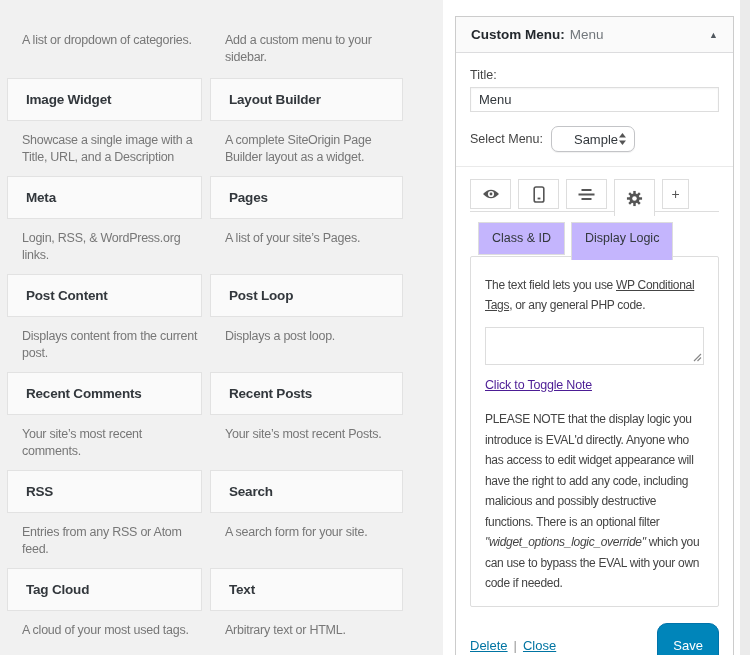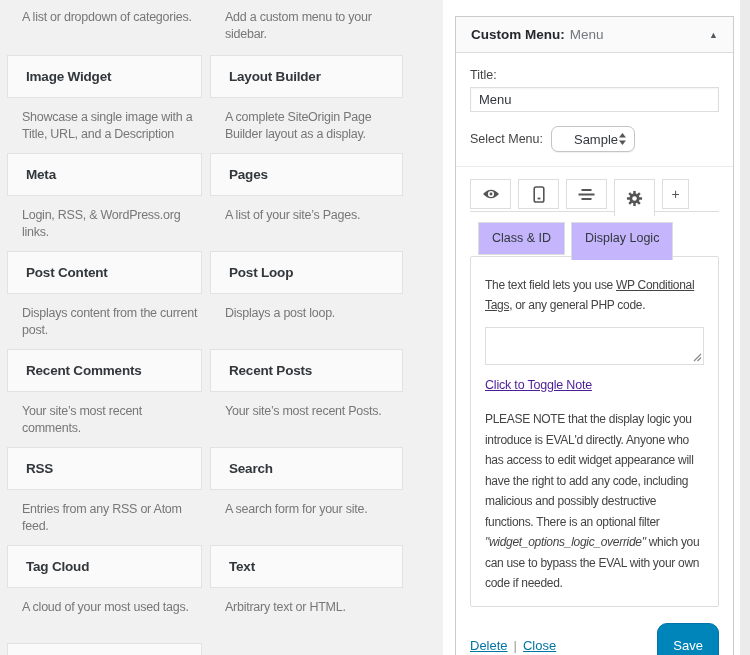--- a/index.html
+++ b/index.html
@@ -6,21 +6,21 @@
   html,body { width:750px; height:655px; overflow:hidden; }
   body { font-family:"Liberation Sans","DejaVu Sans",sans-serif; background:#fff; }
   .screen { display:flex; width:750px; height:655px; }
 
   
   .left { width:443px; background:#f1f1f1; padding-left:7px; display:flex; gap:8px; overflow:hidden; }
   .wcol { width:195px; }
   .wcol.c2 { width:193px; }
   .w-desc { height:55px; padding:11px 4px 0 15px; color:#777; font-size:12.5px;
             letter-spacing:-0.25px; line-height:17px; }
-  .w-desc.first { padding-top:9px; }
+  .w-desc.first { padding-top:9px;margin-top:23px; }
   .w-box { height:43px; background:#fafafa; border:1px solid #e2e2e2;
            display:flex; align-items:center; padding-left:18px;
            font-weight:bold; font-size:13.5px; color:#32373c; letter-spacing:-0.2px; }
 
   
   .right { width:297px; background:#fff; position:relative; }
   .edge-strip { width:10px; background:#ebebeb; }
 
   .form { position:absolute; left:12px; top:16px; width:279px; height:645px;
           background:#fff; border:1px solid #ccc; }
@@ -95,21 +95,21 @@
       <div class="w-desc">Your site’s most recent comments.</div>
       <div class="w-box">RSS</div>
       <div class="w-desc">Entries from any RSS or Atom feed.</div>
       <div class="w-box">Tag Cloud</div>
       <div class="w-desc">A cloud of your most used tags.</div>
       <div class="w-box"></div>
     </div>
     <div class="wcol c2">
       <div class="w-desc first">Add a custom menu to your sidebar.</div>
       <div class="w-box">Layout Builder</div>
-      <div class="w-desc">A complete SiteOrigin Page Builder layout as a display.</div>
+      <div class="w-desc">A complete SiteOrigin Page Builder layout as a widget.</div>
       <div class="w-box">Pages</div>
       <div class="w-desc">A list of your site’s Pages.</div>
       <div class="w-box">Post Loop</div>
       <div class="w-desc">Displays a post loop.</div>
       <div class="w-box">Recent Posts</div>
       <div class="w-desc">Your site’s most recent Posts.</div>
       <div class="w-box">Search</div>
       <div class="w-desc">A search form for your site.</div>
       <div class="w-box">Text</div>
       <div class="w-desc">Arbitrary text or HTML.</div>

